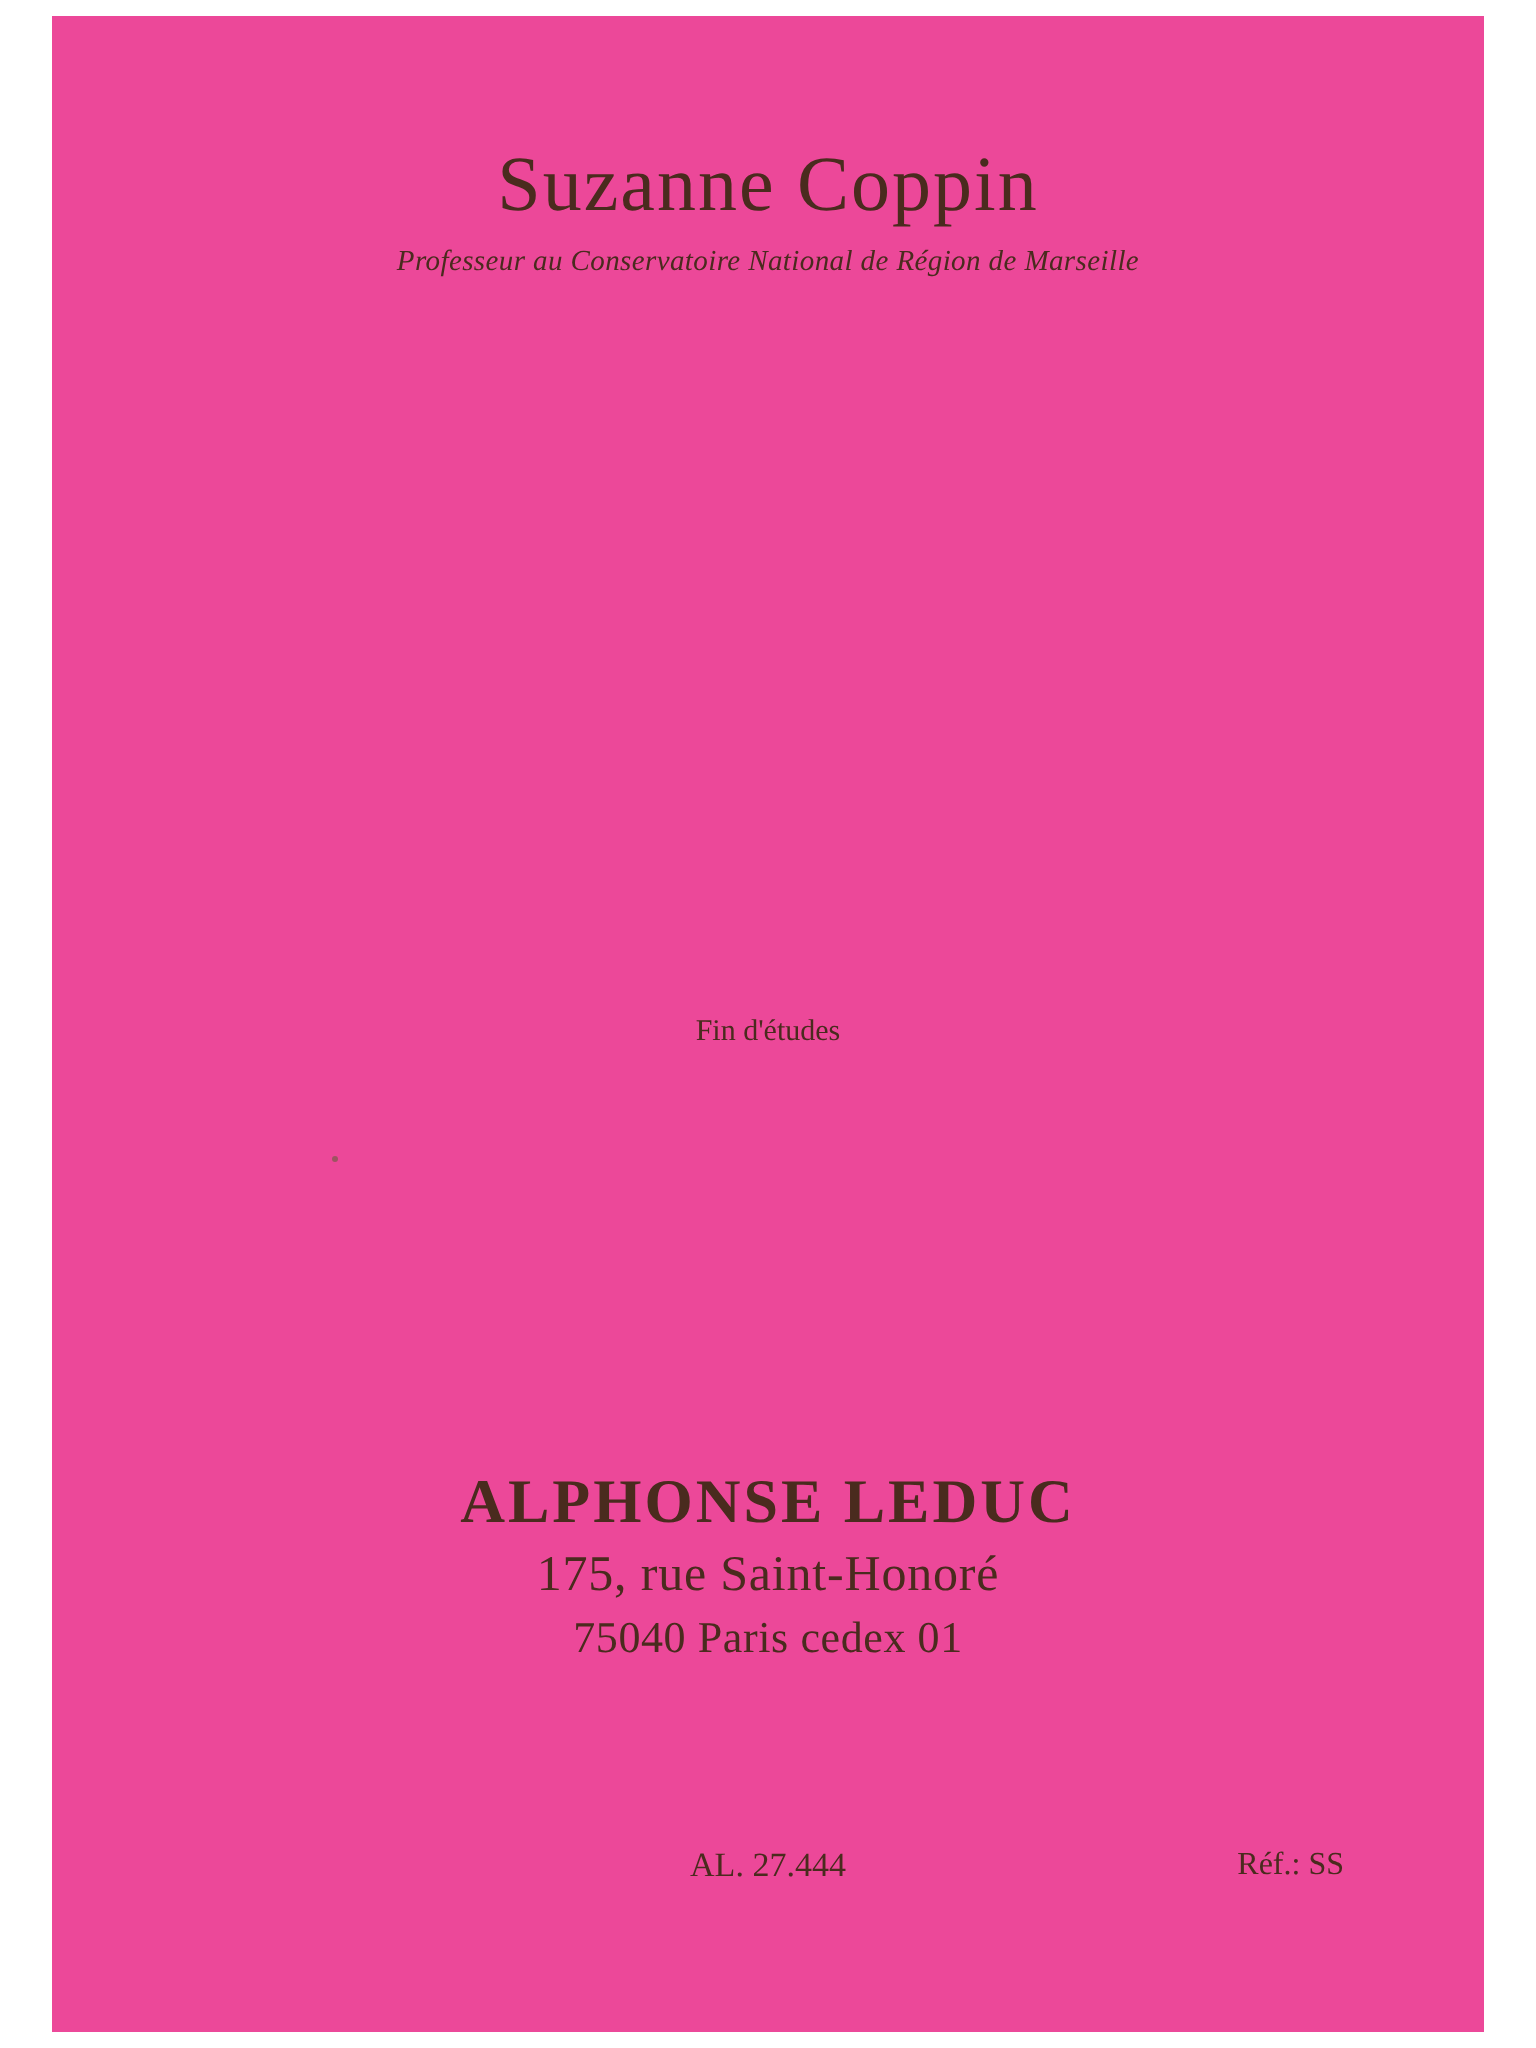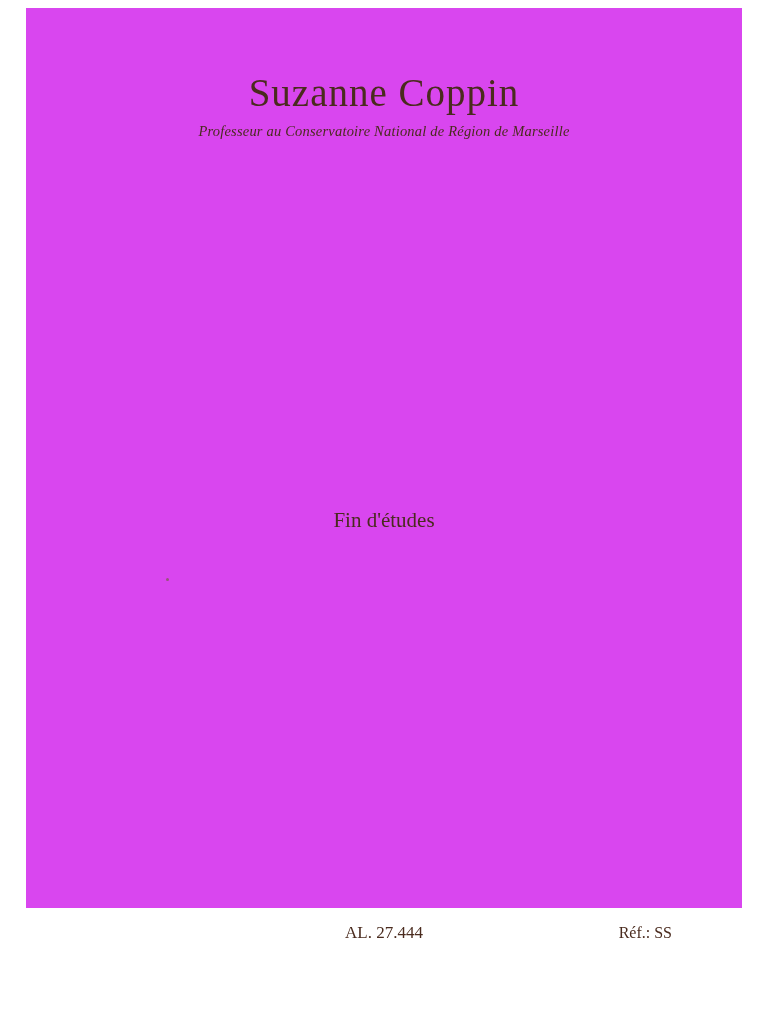--- a/index.html
+++ b/index.html
@@ -12,22 +12,22 @@
     height: 1024px;
     overflow: hidden;
     font-family: "Liberation Serif", serif;
   }
 
   #cover {
     position: absolute;
     left: 26px;
     top: 8px;
     width: 716px;
-    height: 900px;
-    background: #d946ef;
+    height: 1008px;
+    background: #ec4899;
     box-sizing: border-box;
   }
 
   
 
   .author {
     position: absolute;
     left: 0;
     right: 0;
     top: 62px;
@@ -68,21 +68,21 @@
     font-weight: normal;
   }
 
   .edition-note {
     position: absolute;
     left: 0;
     right: 0;
     top: 500px;
     text-align: center;
     font-family: "Liberation Serif", serif;
-    font-size: 21px;
+    font-size: 15px;
     color: #4a2b1e;
   }
 
   .speck {
     position: absolute;
     left: 140px;
     top: 570px;
     width: 3px;
     height: 3px;
     background: #7a5a48;
@@ -149,19 +149,24 @@
 
   <div class="subtitle-author">Professeur au Conservatoire National de Région de Marseille</div>
 
   <div class="title-block">
   </div>
 
   <div class="edition-note">Fin d'études</div>
 
   <div class="speck"></div>
 
+  <div class="publisher">
+    <div class="pub-name">ALPHONSE  LEDUC</div>
+    <div class="pub-street">175, rue Saint-Honoré</div>
+    <div class="pub-city">75040 Paris cedex 01</div>
+  </div>
 
   <div class="footer">
     <div class="catalog">AL. 27.444</div>
     <div class="ref">Réf.: SS</div>
   </div>
 
 </div>
 
 </body></html>

